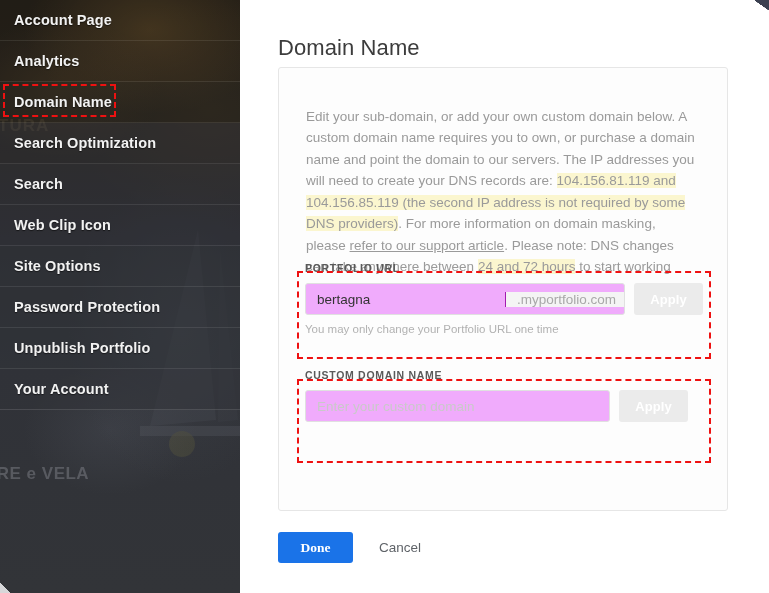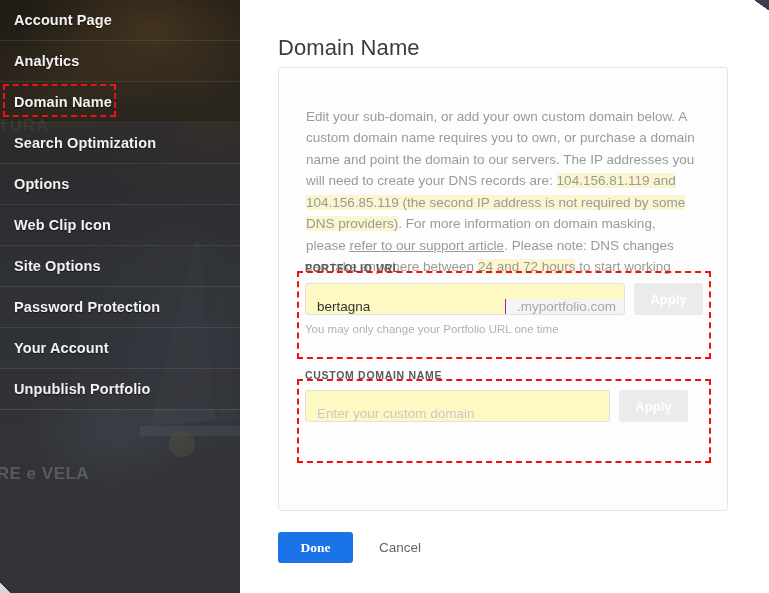--- a/index.html
+++ b/index.html
@@ -211,24 +211,24 @@
     color: #5a5a5a;
     margin-bottom: 9px;
   }
   .field-row {
     display: flex;
     align-items: stretch;
     height: 32px;
   }
   .input-wrap {
     display: flex;
-    align-items: flex-end;
+    align-items: center;
     border: 1px solid #e0e0e0;
     border-radius: 3px;
-    background: #fef9c3;
+    background: #f0abfc;
     overflow: hidden;
     box-sizing: border-box;
   }
   #portfolio-input-wrap { width: 320px; }
   #custom-input-wrap    { width: 305px; }
 
   .text-input {
     flex: 1 1 auto;
     border: 0;
     outline: none;
@@ -324,36 +324,36 @@
     <div class="menu-item">
       <span class="menu-label">Analytics</span>
     </div>
     <div class="menu-item">
       <span class="menu-label">Domain Name</span>
     </div>
     <div class="menu-item">
       <span class="menu-label">Search Optimization</span>
     </div>
     <div class="menu-item">
-      <span class="menu-label">Options</span>
+      <span class="menu-label">Search</span>
     </div>
     <div class="menu-item">
       <span class="menu-label">Web Clip Icon</span>
     </div>
     <div class="menu-item">
       <span class="menu-label">Site Options</span>
     </div>
     <div class="menu-item">
       <span class="menu-label">Password Protection</span>
     </div>
     <div class="menu-item">
+      <span class="menu-label">Unpublish Portfolio</span>
+    </div>
+    <div class="menu-item">
       <span class="menu-label">Your Account</span>
-    </div>
-    <div class="menu-item">
-      <span class="menu-label">Unpublish Portfolio</span>
     </div>
   </nav>
 
   <div id="domain-highlight"></div>
   <div id="corner-wedge"></div>
 </div>
 
 <div id="main">
   <div id="corner-nib"></div>
 

